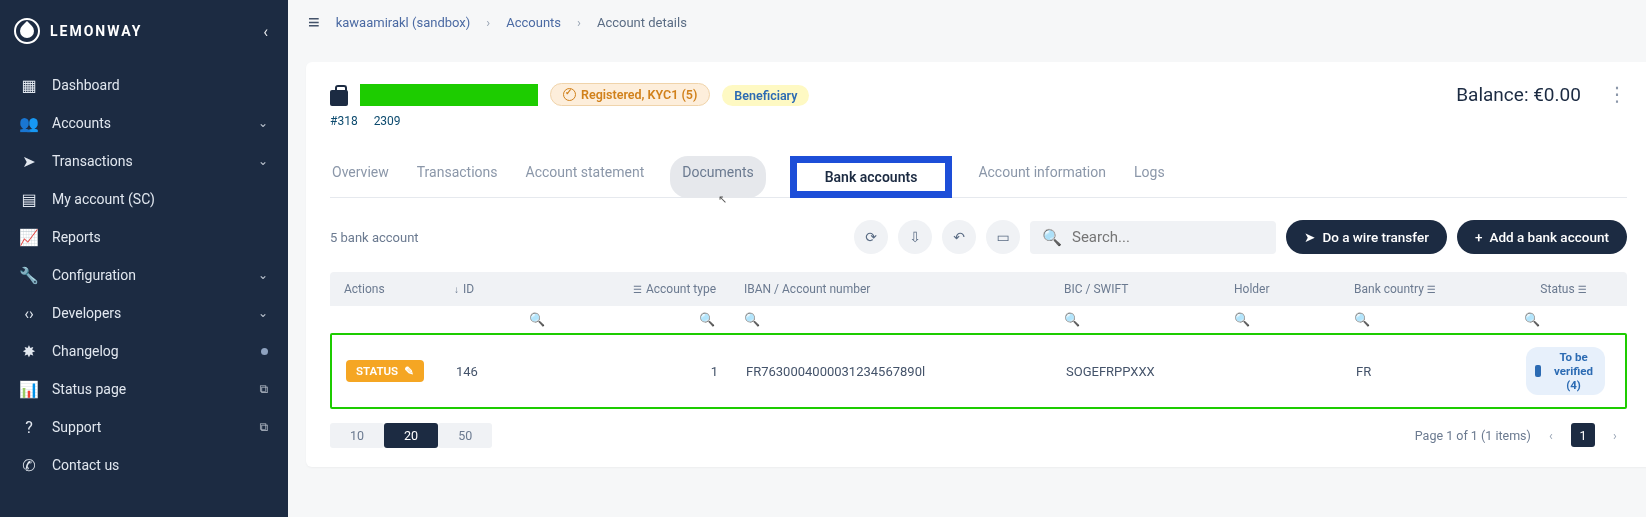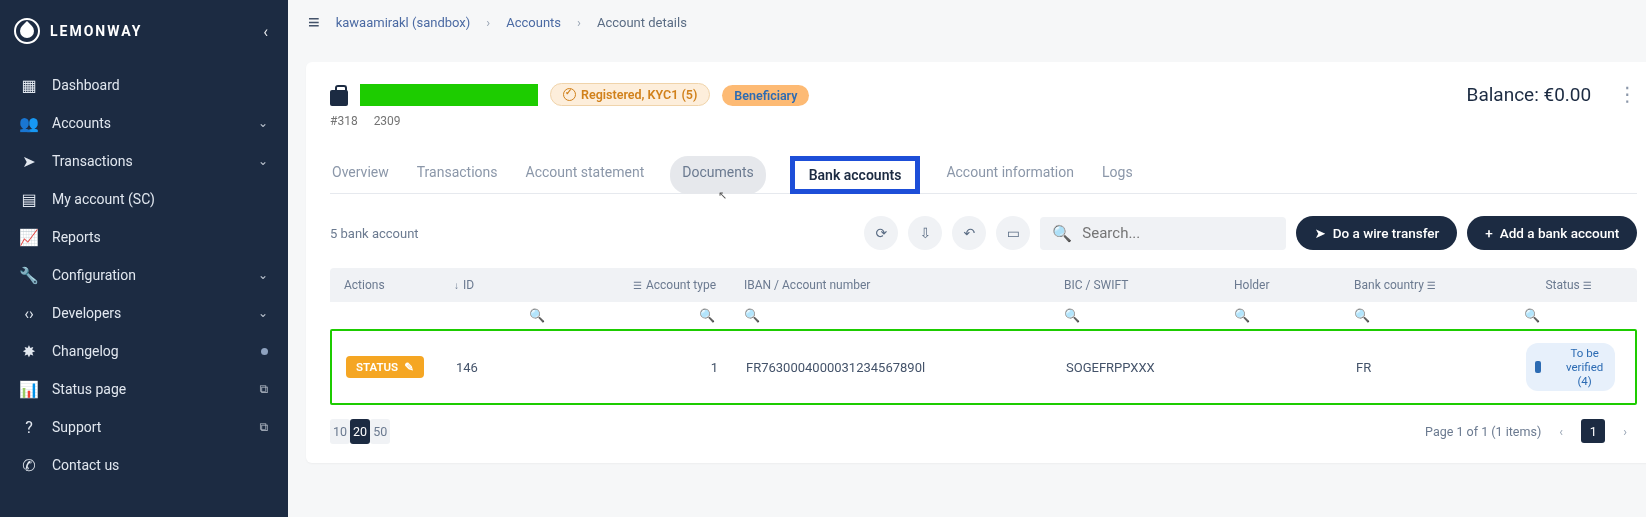--- a/index.html
+++ b/index.html
@@ -26,58 +26,58 @@
 .crumb.link{color:#4b6aa3;cursor:pointer}
 .crumb-sep{color:#98a4b4}
 
 .panel{background:#fff;margin:18px;border-radius:6px;padding:20px 24px;box-shadow:0 1px 2px rgba(0,0,0,.04)}
 .header-row{display:flex;align-items:flex-end;gap:12px}
 .briefcase{width:18px;height:16px;background:#1c2b42;border-radius:2px;position:relative}
 .briefcase::before{content:"";position:absolute;top:-5px;left:5px;width:8px;height:4px;border:2px solid #1c2b42;border-bottom:none;border-radius:3px 3px 0 0}
 .green-block{width:178px;height:22px;background:#1dcc00}
 .pill{border-radius:14px;padding:3px 12px;font-size:12.5px;font-weight:600;display:inline-flex;align-items:center;gap:5px}
 .pill-orange{background:#fdeedb;color:#d1811b;border:1px solid #f0d4ab}
-.pill-blue{background:#fdba74;color:#2c6bb3}
+.pill-blue{background:#fef9c3;color:#2c6bb3}
 .check-icn{width:13px;height:13px;border:1.5px solid #d1811b;border-radius:50%;position:relative}
 .check-icn::after{content:"✓";position:absolute;font-size:9px;top:-2px;left:1px}
 .balance{margin-left:auto;font-size:19px;color:#1c2b42}
 .more-v{font-size:20px;color:#8b97a9;margin-left:14px;cursor:pointer}
-.sub-ids{font-size:12px;color:#737373;margin-top:8px;display:flex;gap:16px}
+.sub-ids{font-size:12px;color:#0c4a6e;margin-top:8px;display:flex;gap:16px}
 
 .tabs{display:flex;gap:24px;border-bottom:1px solid #e6e9ee;margin-top:28px}
 .tab{padding:8px 2px;font-size:14px;color:#8b97a9;cursor:pointer;border-bottom:2px solid transparent;margin-bottom:-1px}
 .tab.active{color:#1c2b42;font-weight:600;border-bottom:2px solid #1c2b42}
 .tab.hover{background:#e6e8ec;border-radius:18px;padding:8px 12px;color:#6b7a90;position:relative}
 .cursor-icn{position:absolute;bottom:-10px;left:50%;font-size:11px;color:#555}
-.tab.boxed{border:5px solid #1d4ed8;padding:6px 14px}
+.tab.boxed{border:7px solid #1d4ed8;padding:6px 28px}
 
 .toolbar{display:flex;align-items:center;margin-top:22px;gap:10px}
 .count{font-size:13px;color:#6b7a90}
 .spacer{flex:1}
 .ico-btn{width:34px;height:34px;border-radius:50%;background:#f0f2f5;display:flex;align-items:center;justify-content:center;color:#5a6c84;cursor:pointer;font-size:14px}
 .search-box{display:flex;align-items:center;background:#f0f2f5;border-radius:4px;padding:7px 12px;width:246px;gap:10px}
 .search-box input{border:none;background:none;outline:none;font-size:15px;flex:1;color:#555}
 .btn{background:#1c2b42;color:#fff;border-radius:20px;padding:9px 18px;font-size:13.5px;font-weight:500;display:inline-flex;align-items:center;gap:7px;cursor:pointer}
 
 .table{margin-top:18px}
 .thead{display:flex;background:#f0f2f5;border-radius:4px 4px 0 0;font-size:12px;color:#6b7a90;padding:10px 0}
 .cell{padding:0 14px}
 .c-act{width:110px}.c-id{width:120px}.c-type{width:170px;text-align:right}.c-iban{width:320px}.c-bic{width:170px}.c-hold{width:120px}.c-country{width:170px}.c-stat{flex:1;text-align:center;padding-right:20px}
 .sort{font-size:10px;margin-right:4px}
 .filters{display:flex;padding:6px 0}
 .filters .cell{display:flex;justify-content:flex-end}
 .filters .c-iban,.filters .c-bic,.filters .c-hold,.filters .c-country,.filters .c-stat{justify-content:flex-start}
 .srch-icn{color:#a8b2c0;font-size:13px}
 .row{display:flex;align-items:center;padding:12px 0;font-size:13px;color:#44536a;border:2px solid #1dcc00;border-radius:2px}
 .status-btn{background:#f5a623;color:#fff;border-radius:4px;padding:4px 10px;font-size:11.5px;font-weight:600;display:inline-flex;align-items:center;gap:6px}
-.verify-pill{background:#e7f0fb;color:#2c6bb3;border-radius:12px;font-size:11.5px;padding:3px 9px;display:inline-flex;align-items:center;gap:22px;font-weight:400}
+.verify-pill{background:#e7f0fb;color:#2c6bb3;border-radius:12px;font-size:11.5px;padding:3px 9px;display:inline-flex;align-items:center;gap:10px;font-weight:700}
 .vshield{width:12px;height:12px;background:#2c6bb3;border-radius:2px;position:relative}
 
 .pager{display:flex;align-items:center;margin-top:14px;gap:8px;font-size:12.5px;color:#6b7a90}
-.psize{background:#f0f2f5;padding:5px 3px;border-radius:3px;cursor:pointer}
+.psize{background:#f0f2f5;padding:5px 20px;border-radius:3px;cursor:pointer}
 .psize.active{background:#1c2b42;color:#fff}
 .pinfo{margin-left:auto}
 .pnav{width:24px;height:24px;display:flex;align-items:center;justify-content:center;color:#9aa6b6;cursor:pointer}
 .pnum{background:#1c2b42;color:#fff;border-radius:3px;width:24px;height:24px;display:flex;align-items:center;justify-content:center}
 </style>
 </head>
 <body>
 
 <aside class="sidebar">
   <div class="logo-row">

